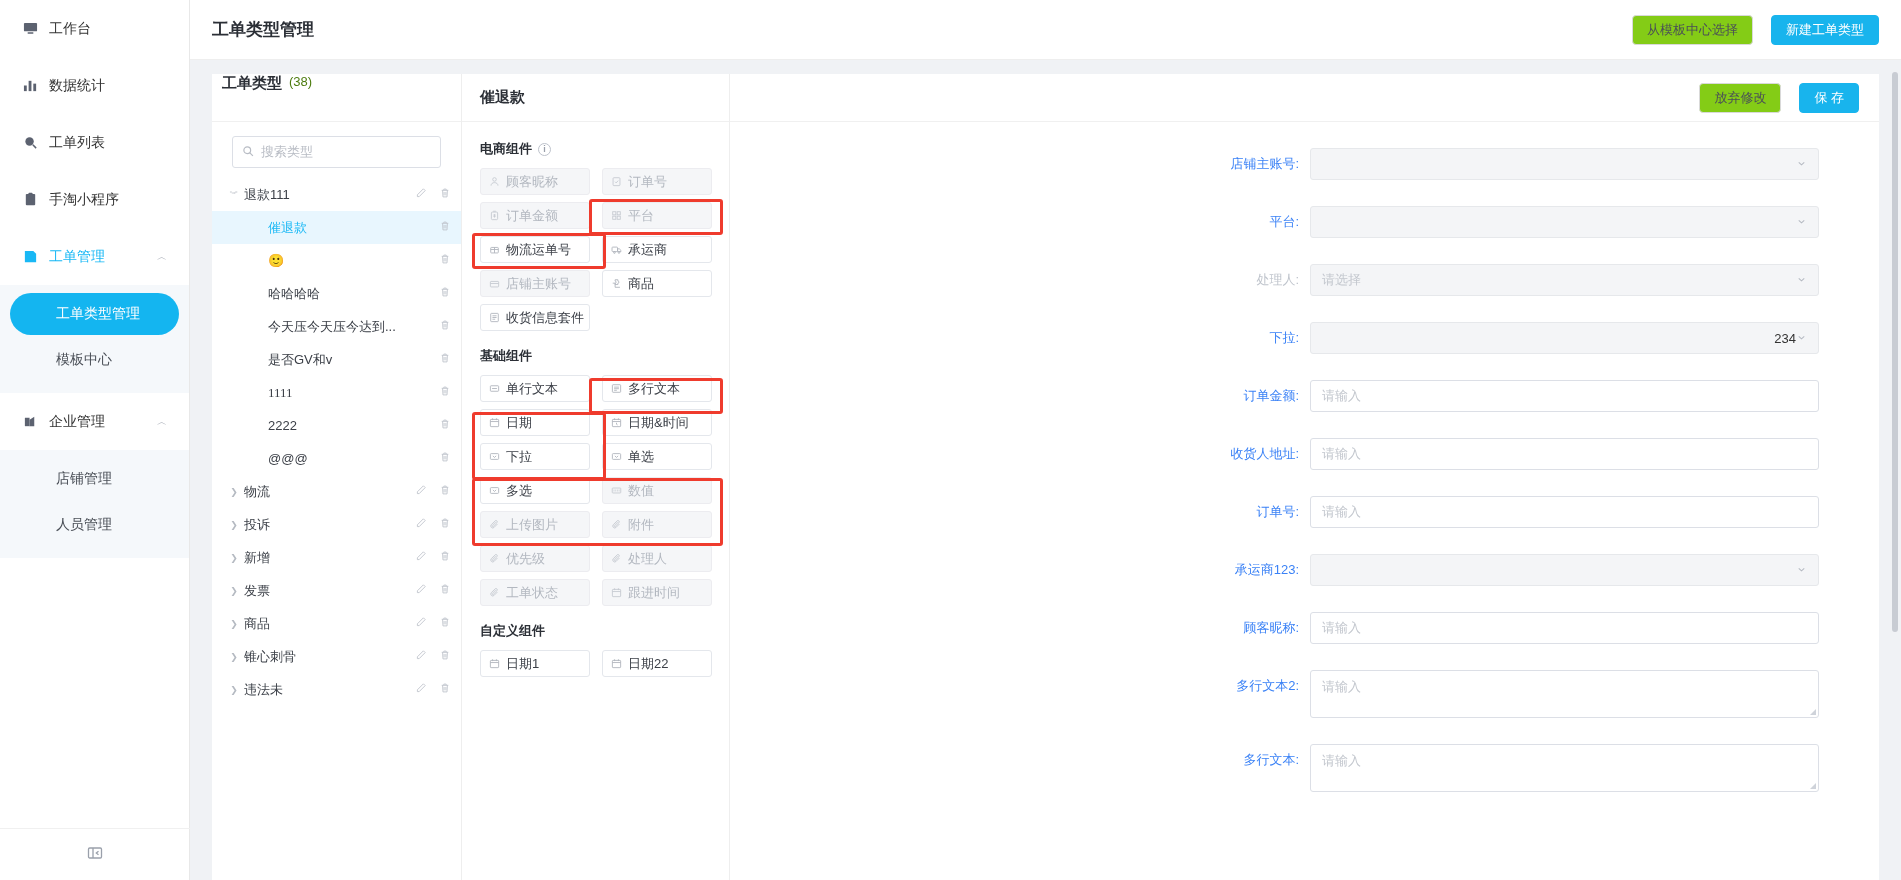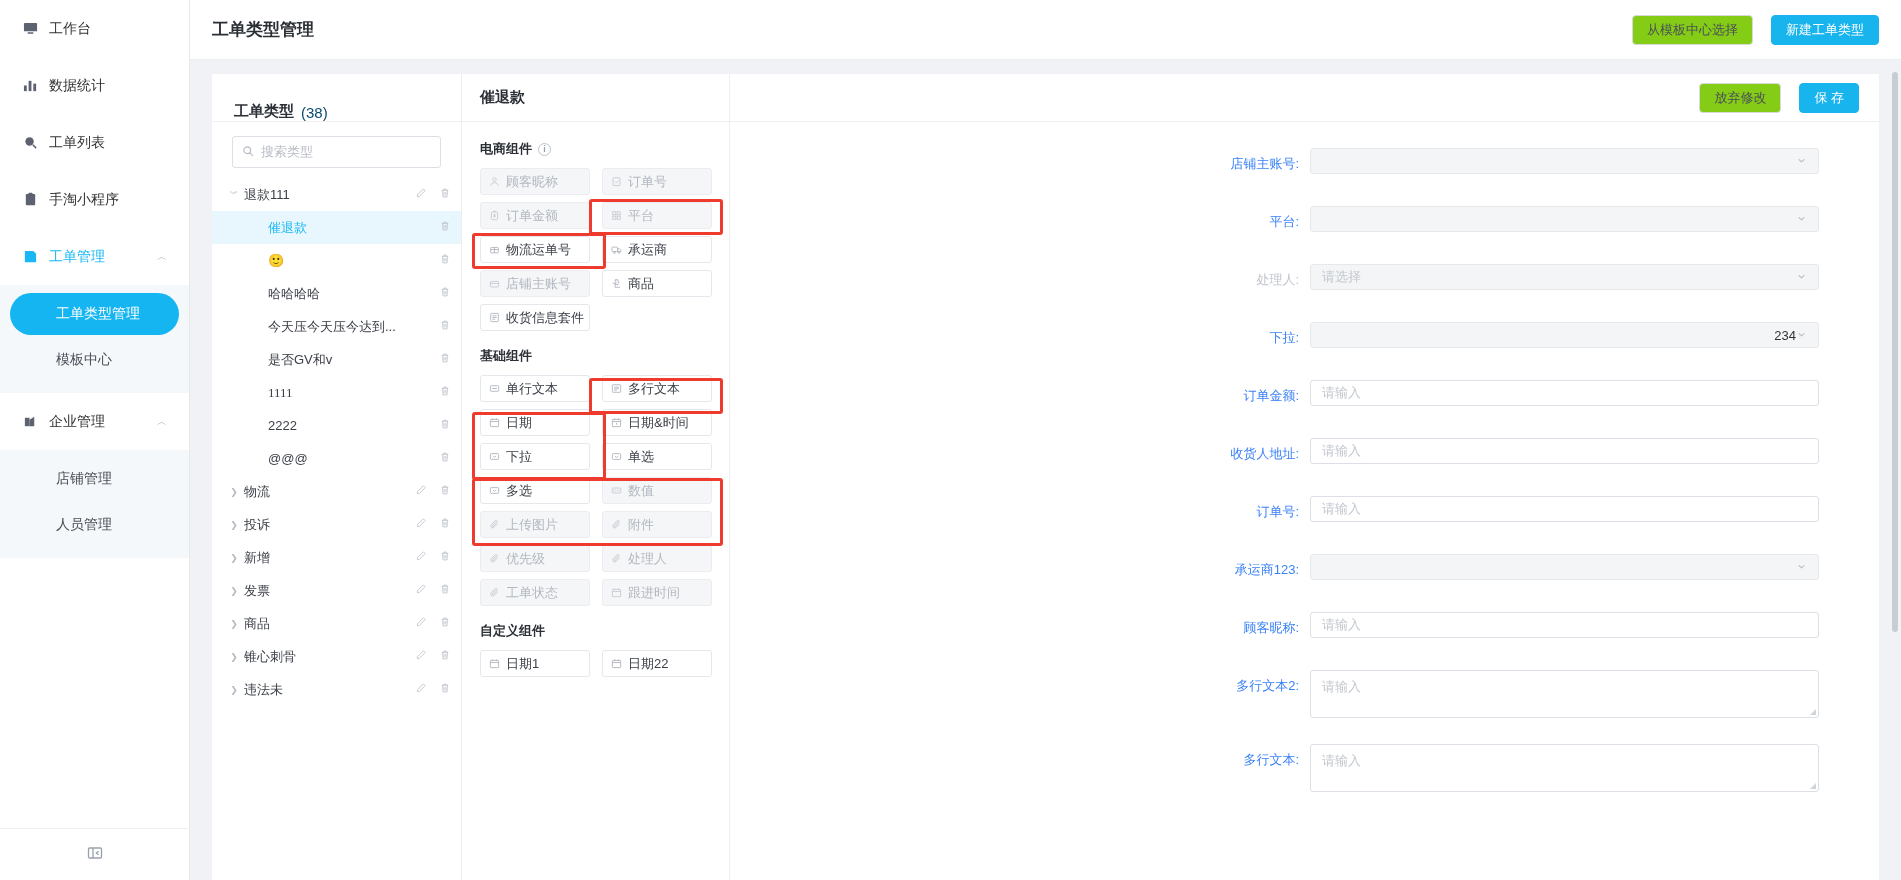--- a/index.html
+++ b/index.html
@@ -57,25 +57,25 @@
 
   
   .bodyrow { flex:1; display:flex; padding:14px 22px 0 22px; gap:0; min-height:0; }
 
   
   .list-panel {
     width:250px; flex:0 0 250px; background:#fff; border-right:1px solid #eeeeee;
     display:flex; flex-direction:column; min-height:0;
   }
   .list-head {
-    height:48px; display:flex; align-items:flex-end; padding-left:22px;
+    height:48px; display:flex; align-items:flex-start; padding-left:10px;
     border-bottom:1px solid #f0f0f0; gap:7px;
   }
   .list-head .t { font-size:15px; font-weight:bold; color:#2b2f36; }
-  .list-head .c { font-size:15px; color:#0c4a6e; }
+  .list-head .c { font-size:13px; color:#4d7c0f; }
   .search-wrap { padding:14px 20px 8px 20px; }
   .search-box {
     height:32px; border:1px solid #dcdfe6; border-radius:3px;
     display:flex; align-items:center; padding:0 9px; gap:7px; background:#fff;
   }
   .search-box .sic { color:#b8bcc4; font-size:12px; }
   .search-box .ph { color:#b8bcc4; font-size:13px;font-family:Liberation Mono, monospace; }
   .tlist { flex:1; overflow:hidden; padding-top:2px; }
   .trow {
     height:33px; display:flex; align-items:center; font-size:13px;
@@ -124,21 +124,21 @@
   .prev-head .sp { flex:1; }
   .form { padding:26px 60px 0 0; }
   .frow { display:flex; align-items:flex-start; margin-bottom:26px; }
   .flabel {
     width:580px; flex:0 0 580px; text-align:right; padding-right:11px;
     font-size:13px; color:#3b82f6; line-height:32px;
   }
   .flabel.dim { color:#bfc4cc; }
   .fctl { flex:1; max-width:512px; }
   .inp {
-    height:26px; border:1px solid #dcdfe6; border-radius:3px; background:#fff;
+    height:32px; border:1px solid #dcdfe6; border-radius:3px; background:#fff;
     display:flex; align-items:center; padding:0 11px; font-size:13px; color:#333;
   }
   .inp.ph { color:#c3c7ce; }
   .inp.sel { background:#f4f5f7; border-color:#e6e8eb; justify-content:space-between; }
   .inp.selv { background:#f4f5f7; border-color:#e6e8eb; justify-content:flex-end; color:#333; }
   .chev { color:#b5bac2; font-size:10px; }
   .ta {
     min-height:48px; border:1px solid #dcdfe6; border-radius:3px; background:#fff;
     padding:7px 11px; font-size:13px; color:#c3c7ce; position:relative;
   }

